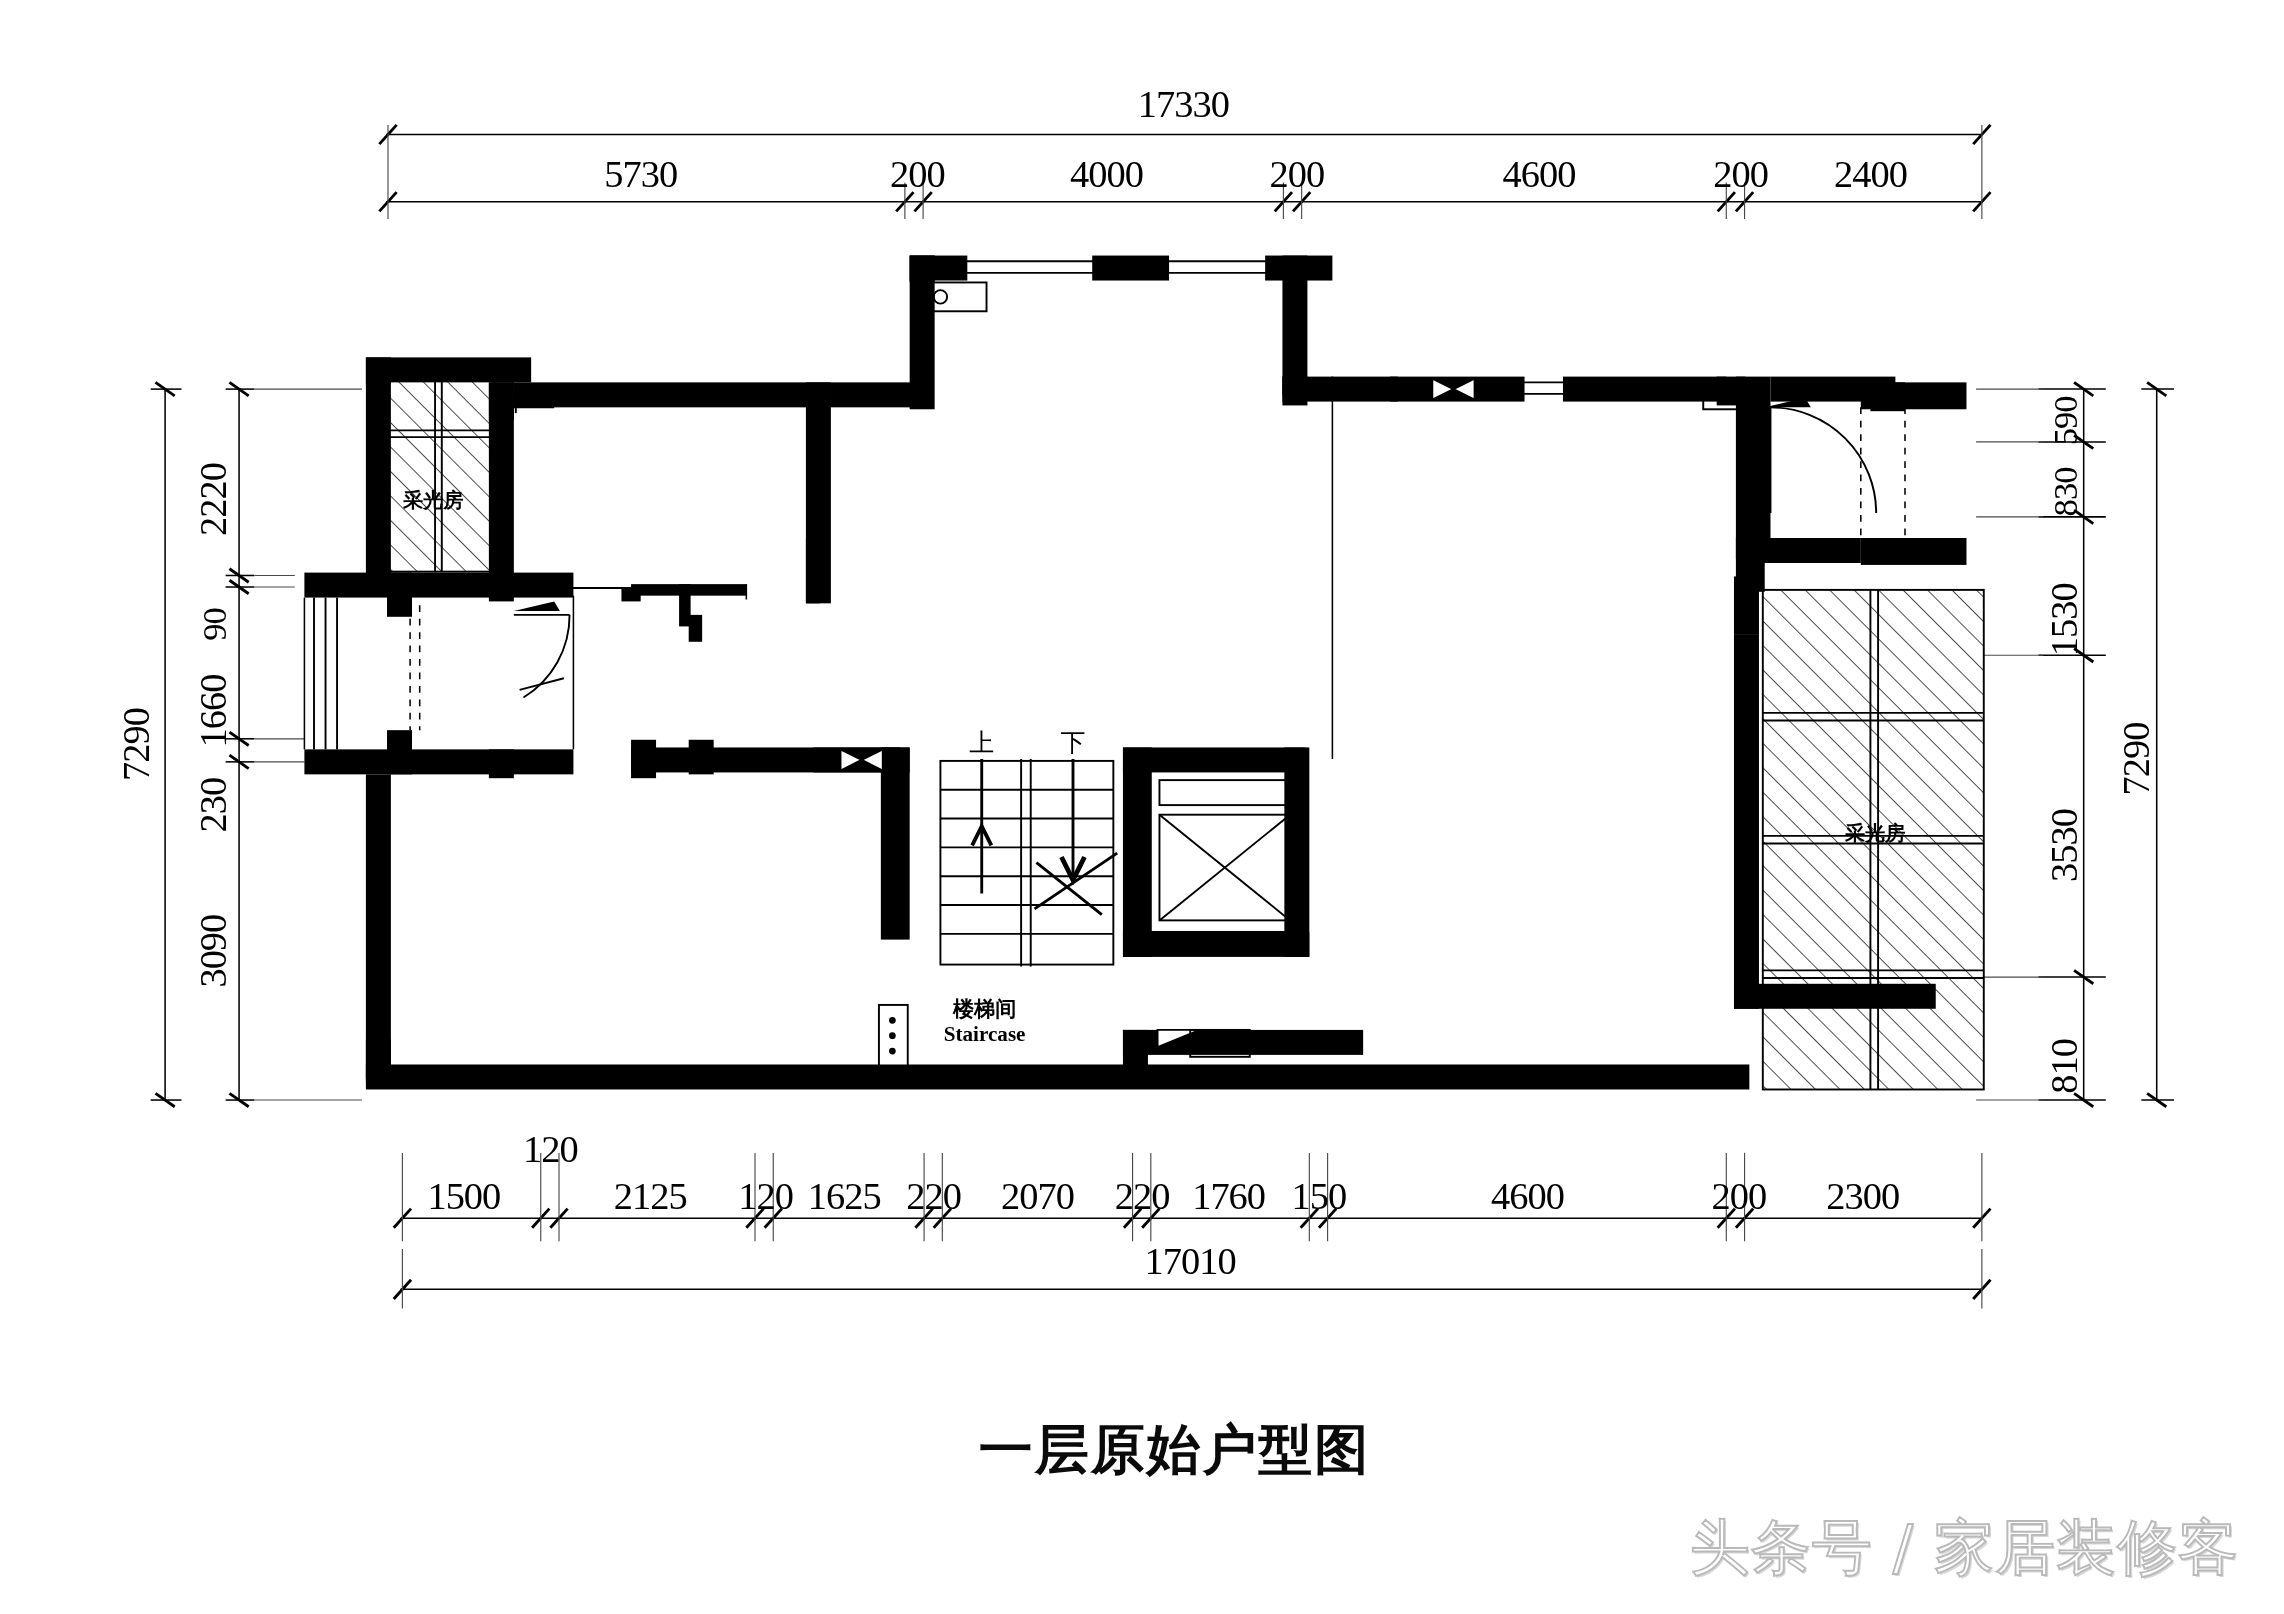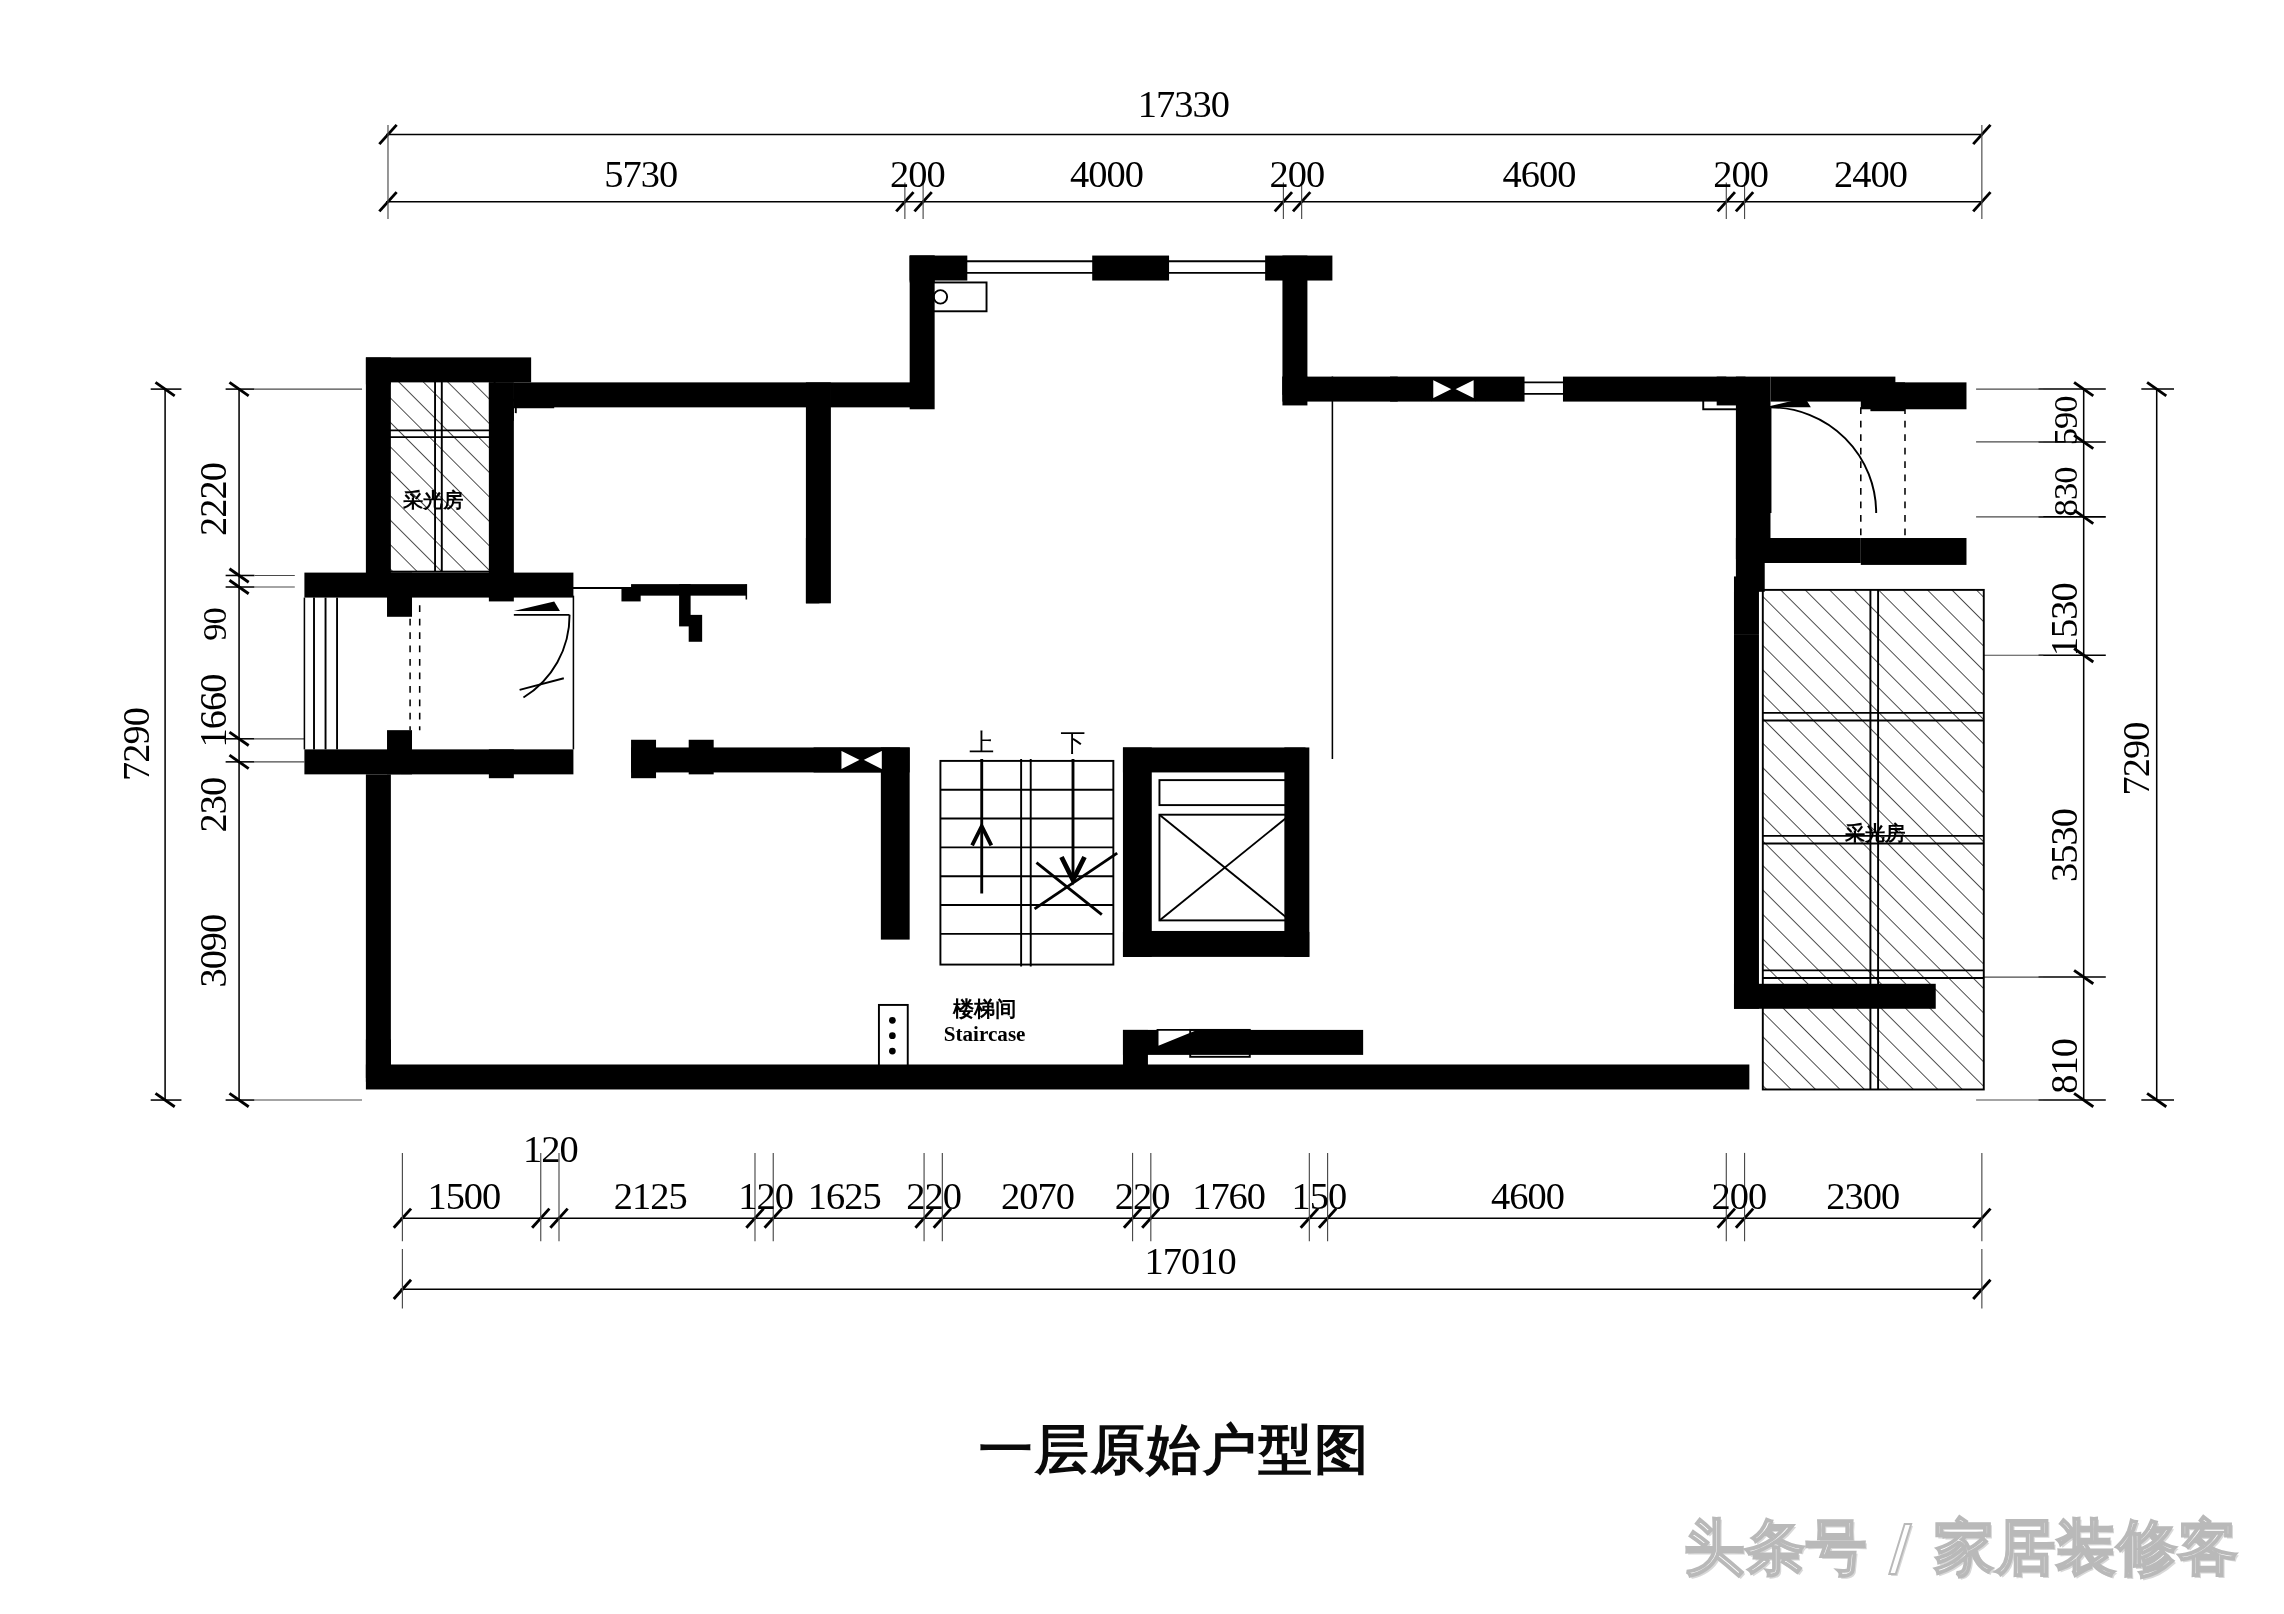--- a/index.html
+++ b/index.html
@@ -85,21 +85,21 @@
     letter-spacing: 1.9px;
     color: #0a0a0a;
     padding-left: 48px;
   }
   #watermark {
     position: absolute;
     right: 46px;
     top: 1508px;
     font-family: "DejaVu Sans", sans-serif;
     font-size: 60px;
-    font-weight: bold;
+    font-weight: normal;
     color: #ffffff;
     -webkit-text-stroke: 1.9px #b9b9b9;
     text-shadow: 1.9px 1.9px 0 #d8d8d8;
     white-space: nowrap;
     letter-spacing: 1px;
   }
 </style>
 </head>
 <body>
 

